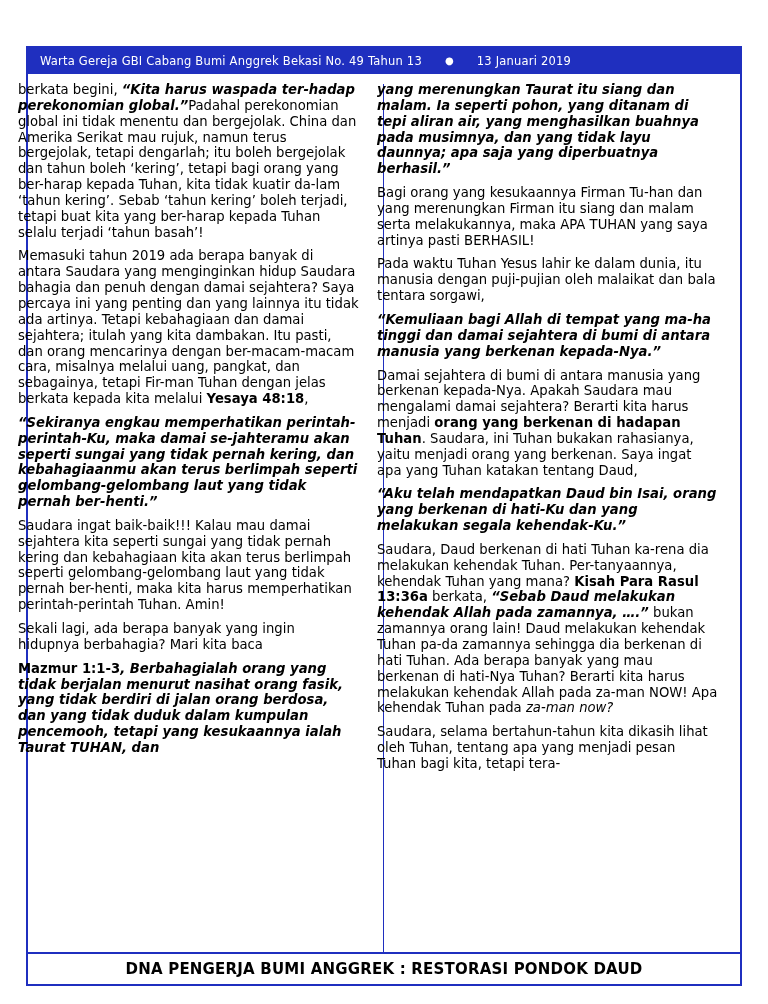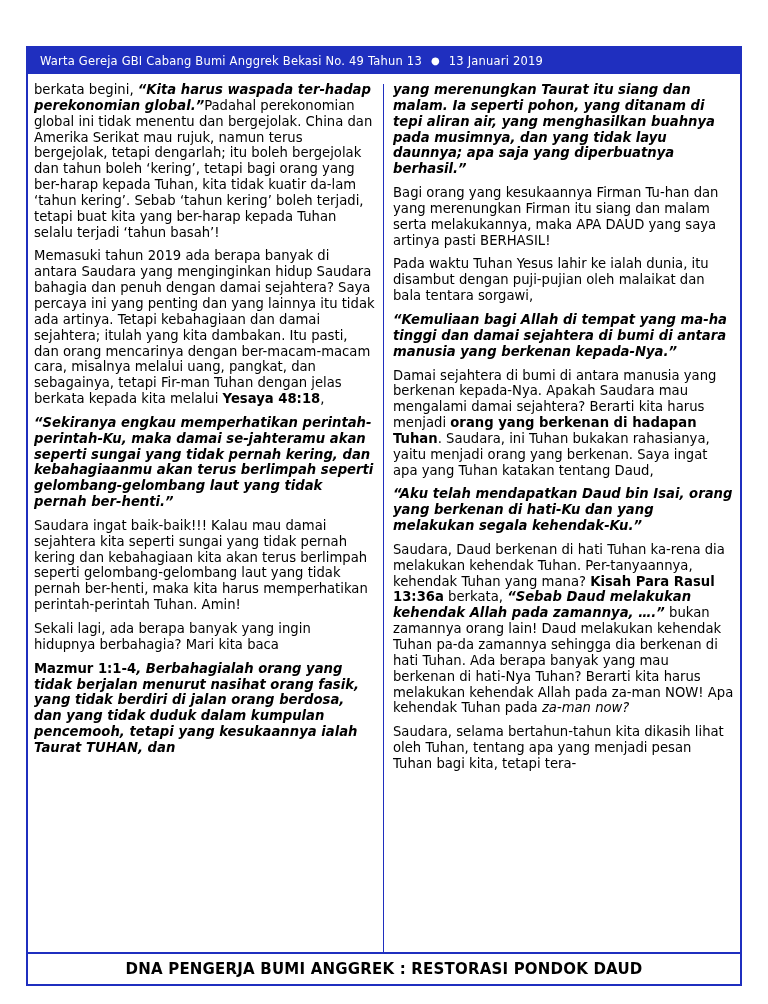--- a/index.html
+++ b/index.html
@@ -44,35 +44,35 @@
     display: flex;
     align-items: center;
     justify-content: space-between;
     padding: 0 12px;
     font-size: 11.5px;
     letter-spacing: 0.2px;
   }
   .header-left {
     display: flex;
     align-items: center;
-    gap: 9px;
+    gap: 23px;
     white-space: nowrap;
   }
   .header-dot {
     font-size: 10px;
     line-height: 1;
   }
   .header-right {
     white-space: nowrap;
     padding-right: 2px;
     margin-top: 40px;
   }
   .columns {
     position: absolute;
-    left: 34px;
+    left: 18px;
     top: 82px;
     width: 700px;
     height: 880px;
     display: flex;
     gap: 18px;
     box-sizing: border-box;
   }
   .col {
     width: 341px;
     box-sizing: border-box;
@@ -143,29 +143,29 @@
       <p><span>berkata begini,</span> <span class="bi">“Kita harus waspada ter-hadap perekonomian global.”</span><span>Padahal perekonomian global ini tidak menentu dan bergejolak. China dan Amerika Serikat mau rujuk, namun terus bergejolak, tetapi dengarlah; itu boleh bergejolak dan tahun boleh ‘kering’, tetapi bagi orang yang ber-harap kepada Tuhan, kita tidak kuatir da-lam ‘tahun kering’. Sebab ‘tahun kering’ boleh terjadi, tetapi buat kita yang ber-harap kepada Tuhan selalu terjadi ‘tahun basah’!</span></p>
 
       <p><span>Memasuki tahun 2019 ada berapa banyak di antara Saudara yang menginginkan hidup Saudara bahagia dan penuh dengan damai sejahtera? Saya percaya ini yang penting dan yang lainnya itu tidak ada artinya. Tetapi kebahagiaan dan damai sejahtera; itulah yang kita dambakan. Itu pasti, dan orang mencarinya dengan ber-macam-macam cara, misalnya melalui uang, pangkat, dan sebagainya, tetapi Fir-man Tuhan dengan jelas berkata kepada kita melalui</span> <span class="bd">Yesaya 48:18</span><span>,</span></p>
 
       <p class="bi">“Sekiranya engkau memperhatikan perintah-perintah-Ku,  maka damai se-jahteramu akan seperti sungai yang tidak pernah kering,  dan kebahagiaanmu akan terus berlimpah  seperti gelombang-gelombang laut yang tidak pernah ber-henti.”</p>
 
       <p>Saudara ingat baik-baik!!! Kalau mau damai sejahtera kita seperti sungai yang tidak pernah kering dan kebahagiaan kita akan terus berlimpah seperti gelombang-gelombang laut yang tidak pernah ber-henti, maka kita harus memperhatikan perintah-perintah Tuhan. Amin!</p>
 
       <p>Sekali lagi, ada berapa banyak yang ingin hidupnya berbahagia? Mari kita baca</p>
 
-      <p><span class="bd">Mazmur 1:1-4</span><span class="bi">,  Berbahagialah orang yang tidak berjalan menurut nasihat orang fasik,  yang tidak berdiri di jalan orang berdosa, dan yang tidak duduk dalam kumpulan pencemooh,  tetapi yang kesukaannya ialah Taurat TUHAN,  dan</span></p>
+      <p><span class="bd">Mazmur 1:1-3</span><span class="bi">,  Berbahagialah orang yang tidak berjalan menurut nasihat orang fasik,  yang tidak berdiri di jalan orang berdosa, dan yang tidak duduk dalam kumpulan pencemooh,  tetapi yang kesukaannya ialah Taurat TUHAN,  dan</span></p>
     </div>
 
     <div class="col">
       <p class="bi">yang merenungkan Taurat itu siang dan malam.  Ia seperti pohon, yang ditanam di tepi aliran air,  yang menghasilkan buahnya pada musimnya,  dan yang tidak layu daunnya; apa saja yang diperbuatnya berhasil.”</p>
 
-      <p><span>Bagi orang yang kesukaannya Firman Tu-han dan yang merenungkan Firman itu siang dan malam serta melakukannya, maka</span> <span>APA DAUD</span> <span>yang saya artinya pasti BERHASIL!</span></p>
+      <p><span>Bagi orang yang kesukaannya Firman Tu-han dan yang merenungkan Firman itu siang dan malam serta melakukannya, maka</span> <span>APA TUHAN</span> <span>yang saya artinya pasti BERHASIL!</span></p>
 
-      <p>Pada waktu Tuhan Yesus lahir ke ialah dunia, itu disambut dengan puji-pujian oleh malaikat dan bala tentara sorgawi,</p>
+      <p>Pada waktu Tuhan Yesus lahir ke dalam dunia, itu manusia dengan puji-pujian oleh malaikat dan bala tentara sorgawi,</p>
 
       <p class="bi">“Kemuliaan bagi Allah di tempat yang ma-ha tinggi  dan damai sejahtera di bumi di antara manusia yang berkenan kepada-Nya.”</p>
 
       <p><span>Damai sejahtera di bumi di antara manusia yang berkenan kepada-Nya. Apakah Saudara mau mengalami damai sejahtera? Berarti kita harus menjadi</span> <span class="bd">orang yang berkenan di hadapan Tuhan</span><span>. Saudara, ini Tuhan bukakan rahasianya, yaitu menjadi orang yang berkenan. Saya ingat apa yang Tuhan katakan tentang Daud,</span></p>
 
       <p class="bi">“Aku telah mendapatkan Daud bin Isai, orang yang berkenan di hati-Ku  dan yang melakukan segala kehendak-Ku.”</p>
 
       <p><span>Saudara, Daud berkenan di hati Tuhan ka-rena dia melakukan kehendak Tuhan. Per-tanyaannya, kehendak Tuhan yang mana?</span> <span class="bd">Kisah Para Rasul 13:36a</span> <span>berkata,</span> <span class="bi">“Sebab Daud melakukan kehendak Allah pada zamannya, ….”</span> <span>bukan zamannya orang lain! Daud melakukan kehendak Tuhan pa-da zamannya sehingga dia berkenan di hati Tuhan. Ada berapa banyak yang mau berkenan di hati-Nya Tuhan? Berarti kita harus melakukan kehendak Allah pada za-man NOW! Apa kehendak Tuhan pada</span> <span class="it">za-man now?</span></p>
 
       <p>Saudara, selama bertahun-tahun kita dikasih lihat oleh Tuhan, tentang apa yang menjadi pesan Tuhan bagi kita, tetapi tera-</p>

